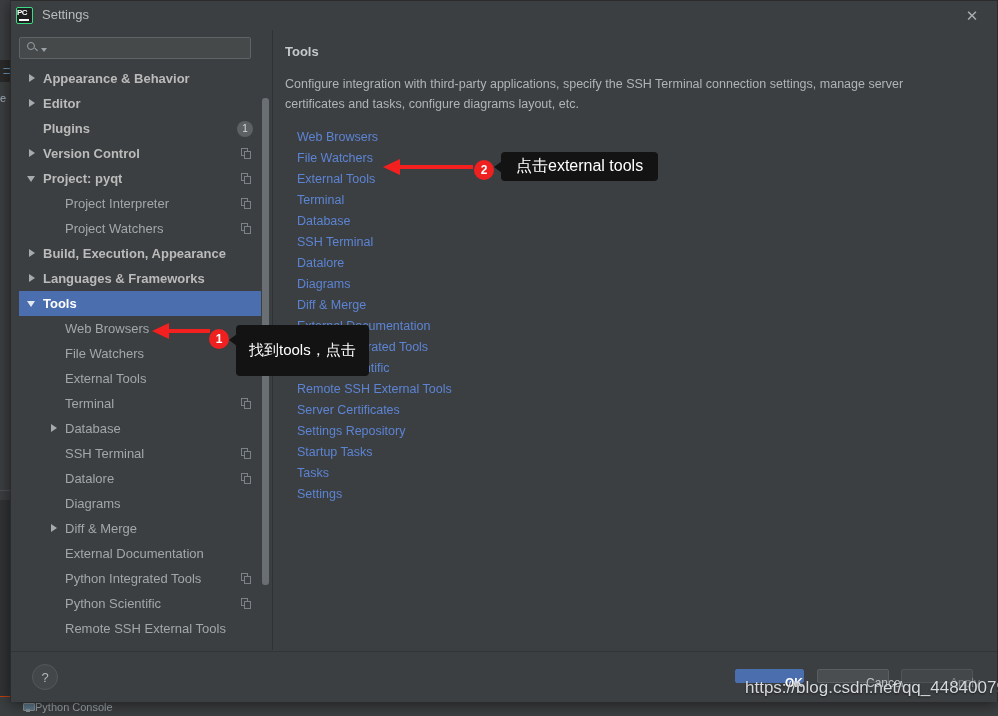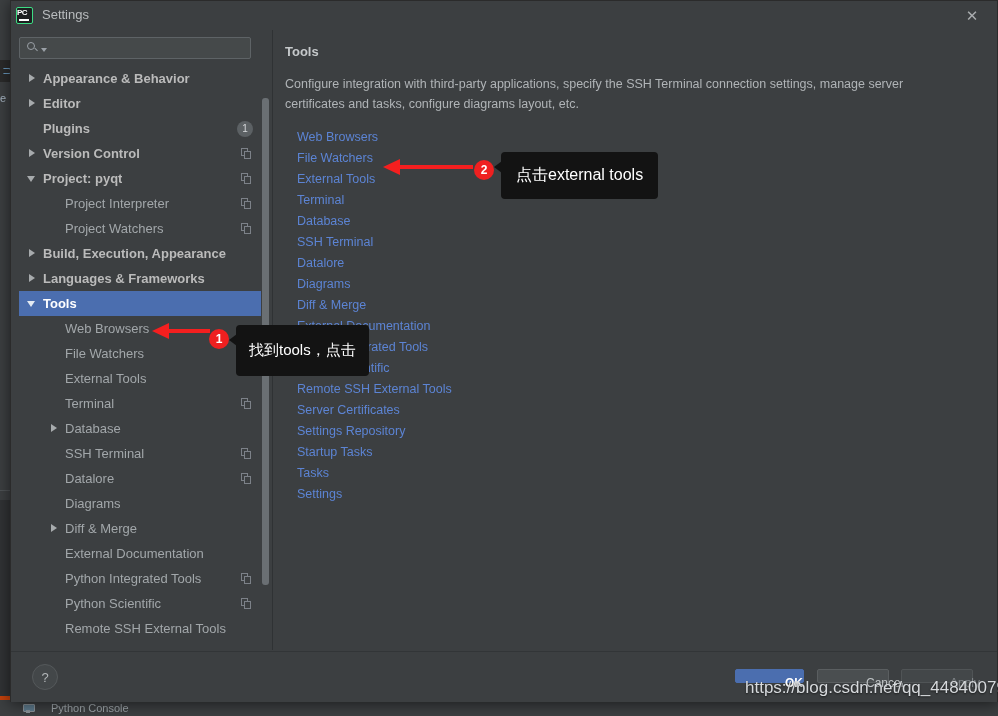--- a/index.html
+++ b/index.html
@@ -15,22 +15,22 @@
   #ide-left-strip{position:absolute;left:0;top:0;width:22px;height:716px;background:#3c3f41;}
   #ide-editor-tab{position:absolute;left:0;top:60px;width:20px;height:22px;background:#2b2b2b;}
   #ide-editor-tab .glyph{color:#6897bb;font-size:13px;line-height:22px;padding-left:2px;display:block;}
   #ide-project-label{position:absolute;left:0;top:92px;font-size:11px;color:#a9b7c6;}
   #ide-dark-panel{position:absolute;left:0;top:500px;width:24px;height:216px;background:#313335;}
   #ide-divider{position:absolute;left:0;top:490px;width:24px;height:1px;background:#4f5356;}
 
   
   #status-bar{
     position:absolute;left:0;bottom:0;width:998px;height:20px;
-    background:#3c3f41;border-top:4px solid #c2410c;
-    display:flex;align-items:center;gap:17px;padding-left:22px;box-sizing:border-box;
+    background:#3c3f41;border-top:1px solid #c2410c;
+    display:flex;align-items:center;gap:1px;padding-left:22px;box-sizing:border-box;
   }
   #status-bar .sb-icon{width:12px;height:12px;position:relative;flex:0 0 auto;}
   #status-bar .sb-icon:before{
     content:"";position:absolute;left:1px;top:2px;width:10px;height:6px;
     border:1px solid #8a9298;border-radius:1px;background:#5d7a8c;
   }
   #status-bar .sb-icon:after{
     content:"";position:absolute;left:4px;top:8px;width:4px;height:3px;background:#8a9298;
   }
   #status-bar .sb-text{font-size:11px;color:#9fa6ab;}
@@ -410,15 +410,15 @@
   <span class="shaft" style="left:16px;width:42px;"></span>
 </div>
 <div class="step-badge" style="left:209px;top:329px;">1</div>
 <div class="callout" style="left:236px;top:325px;">找到tools，点击</div>
 
 <div class="arrow" style="left:383px;top:159px;width:90px;height:16px;">
   <span class="head"></span>
   <span class="shaft" style="left:16px;width:74px;"></span>
 </div>
 <div class="step-badge" style="left:474px;top:160px;">2</div>
-<div class="callout" style="left:501px;top:152px;font-size:16px;padding:13px 15px;">点击external tools</div>
+<div class="callout" style="left:501px;top:152px;font-size:16px;padding:4px 15px;">点击external tools</div>
 
 <div id="watermark">https://blog.csdn.net/qq_44840079</div>
 
 </body></html>

